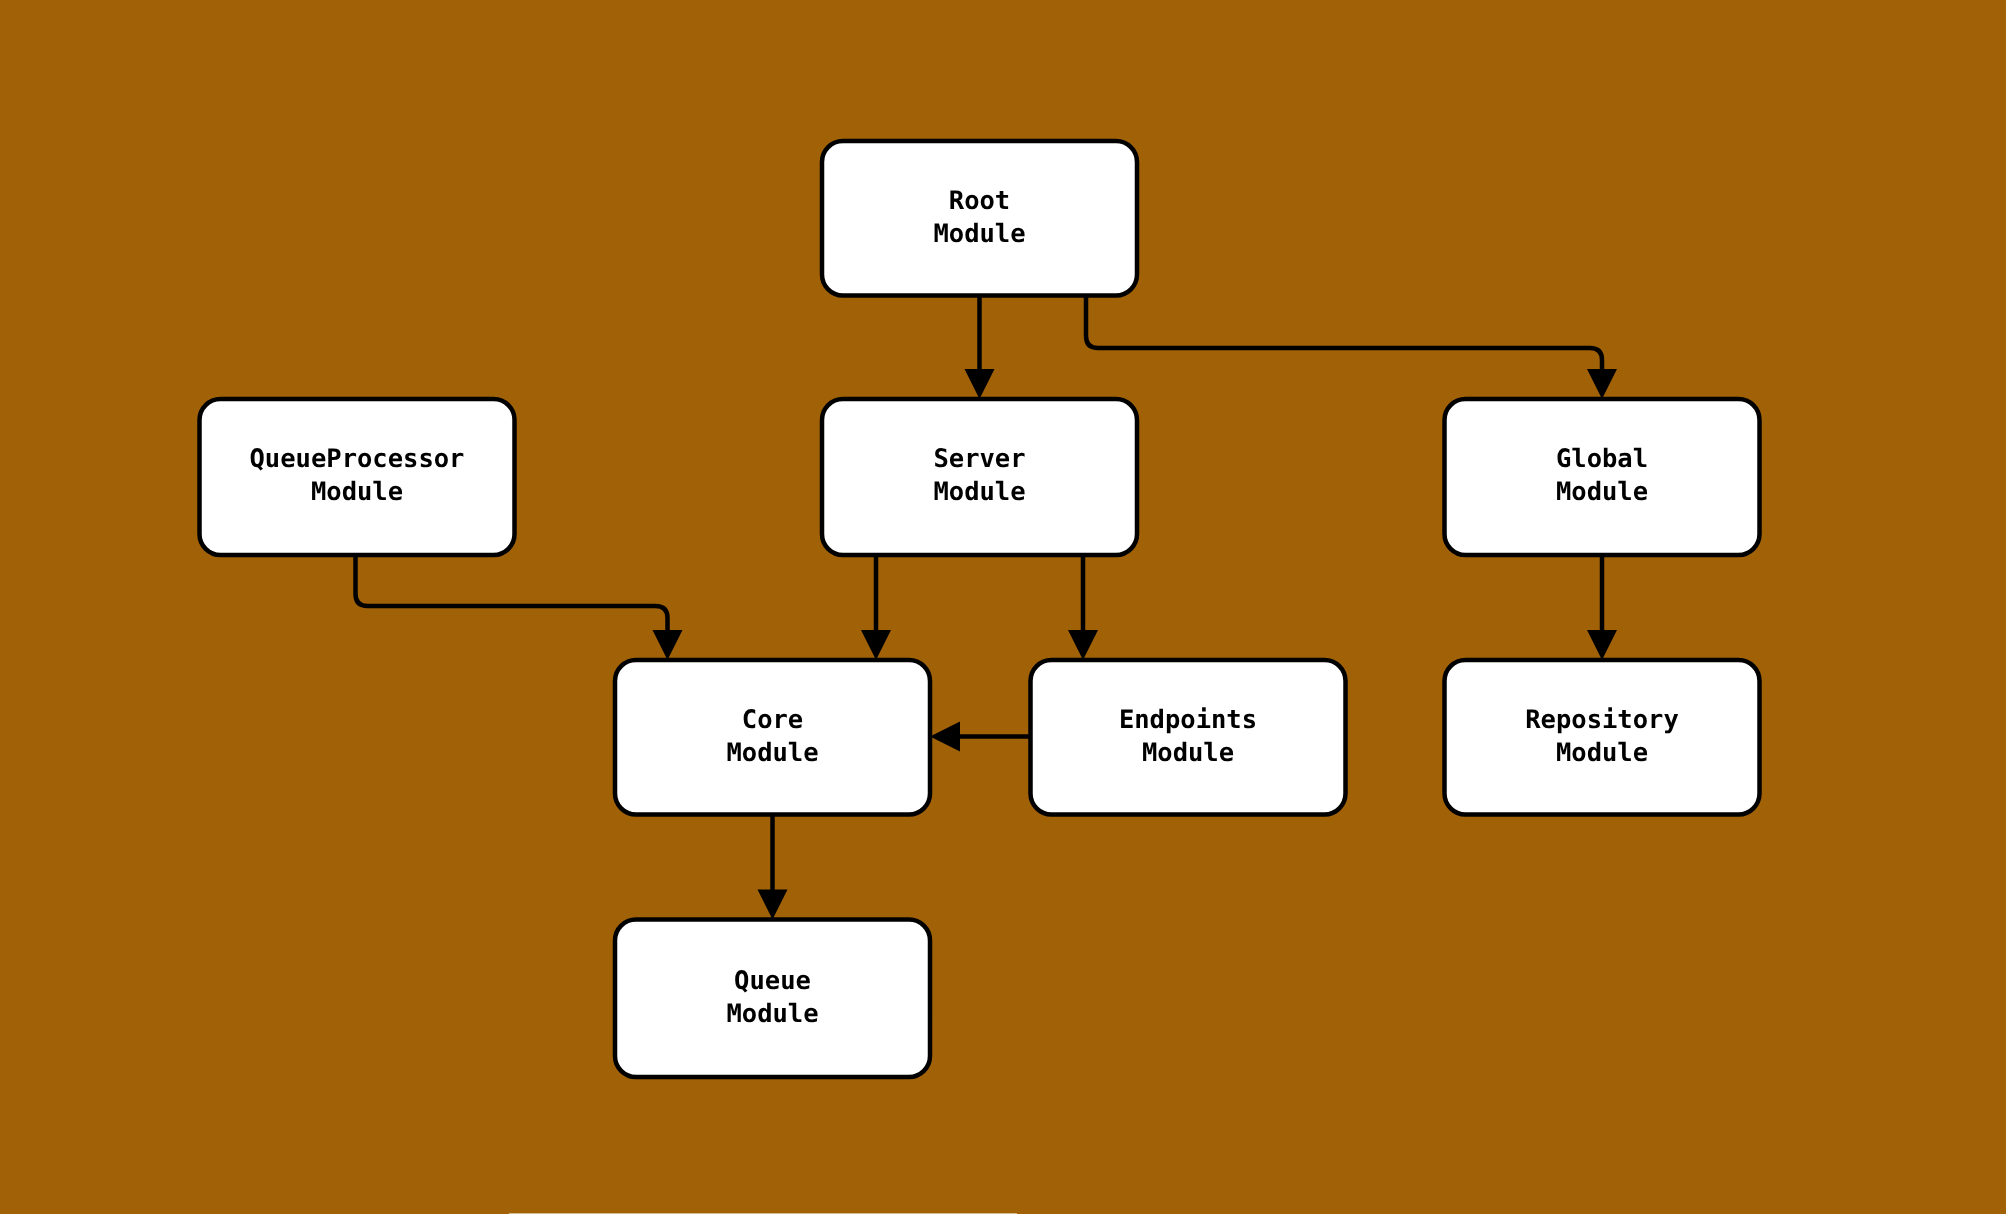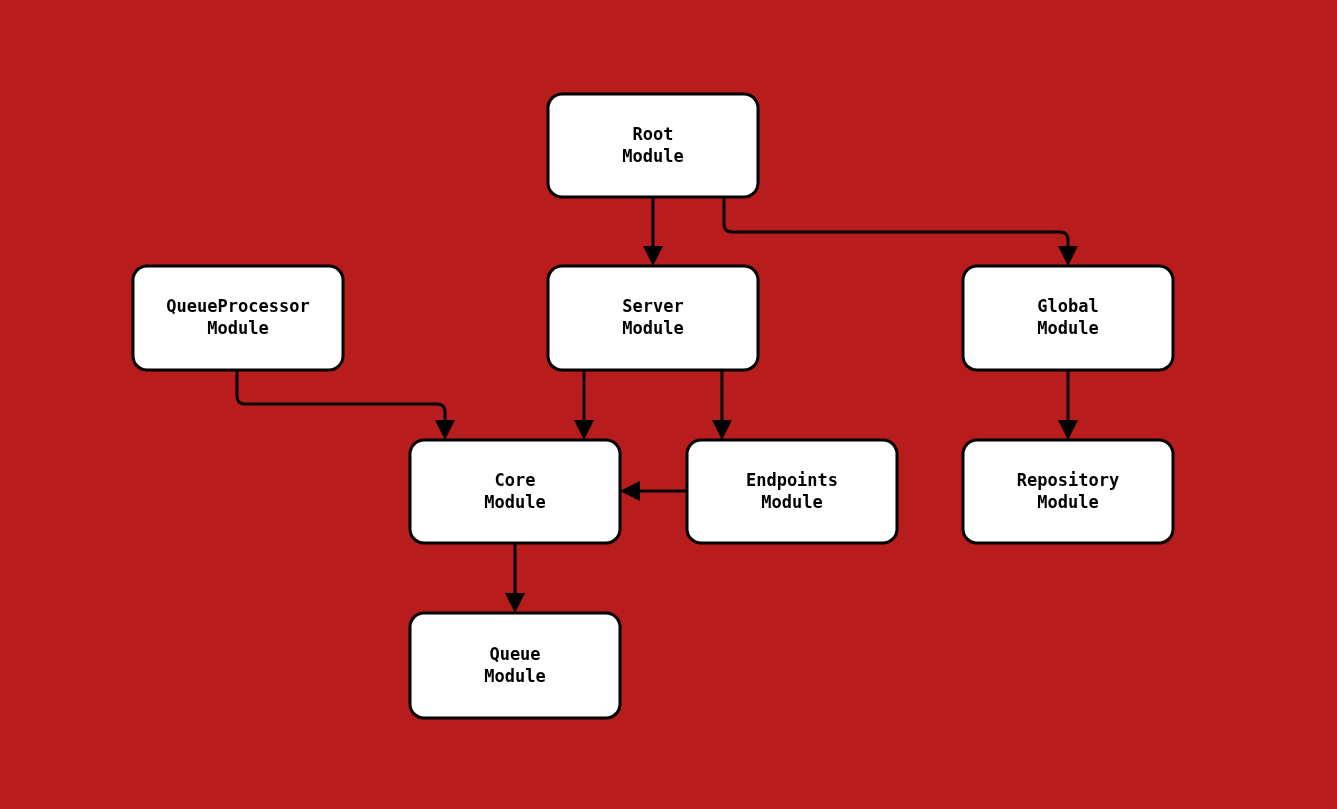--- a/index.html
+++ b/index.html
@@ -10,21 +10,21 @@
   body {
     width: 1337px;
     height: 809px;
     overflow: hidden;
     font-family: "DejaVu Sans Mono", monospace;
   }
   #diagram-canvas {
     position: relative;
     width: 1337px;
     height: 809px;
-    background: #b91c1c;
+    background: #a16207;
   }
   svg.diagram-svg {
     position: absolute;
     top: 0;
     left: 0;
     width: 1337px;
     height: 809px;
     display: block;
   }
   .node-box {

